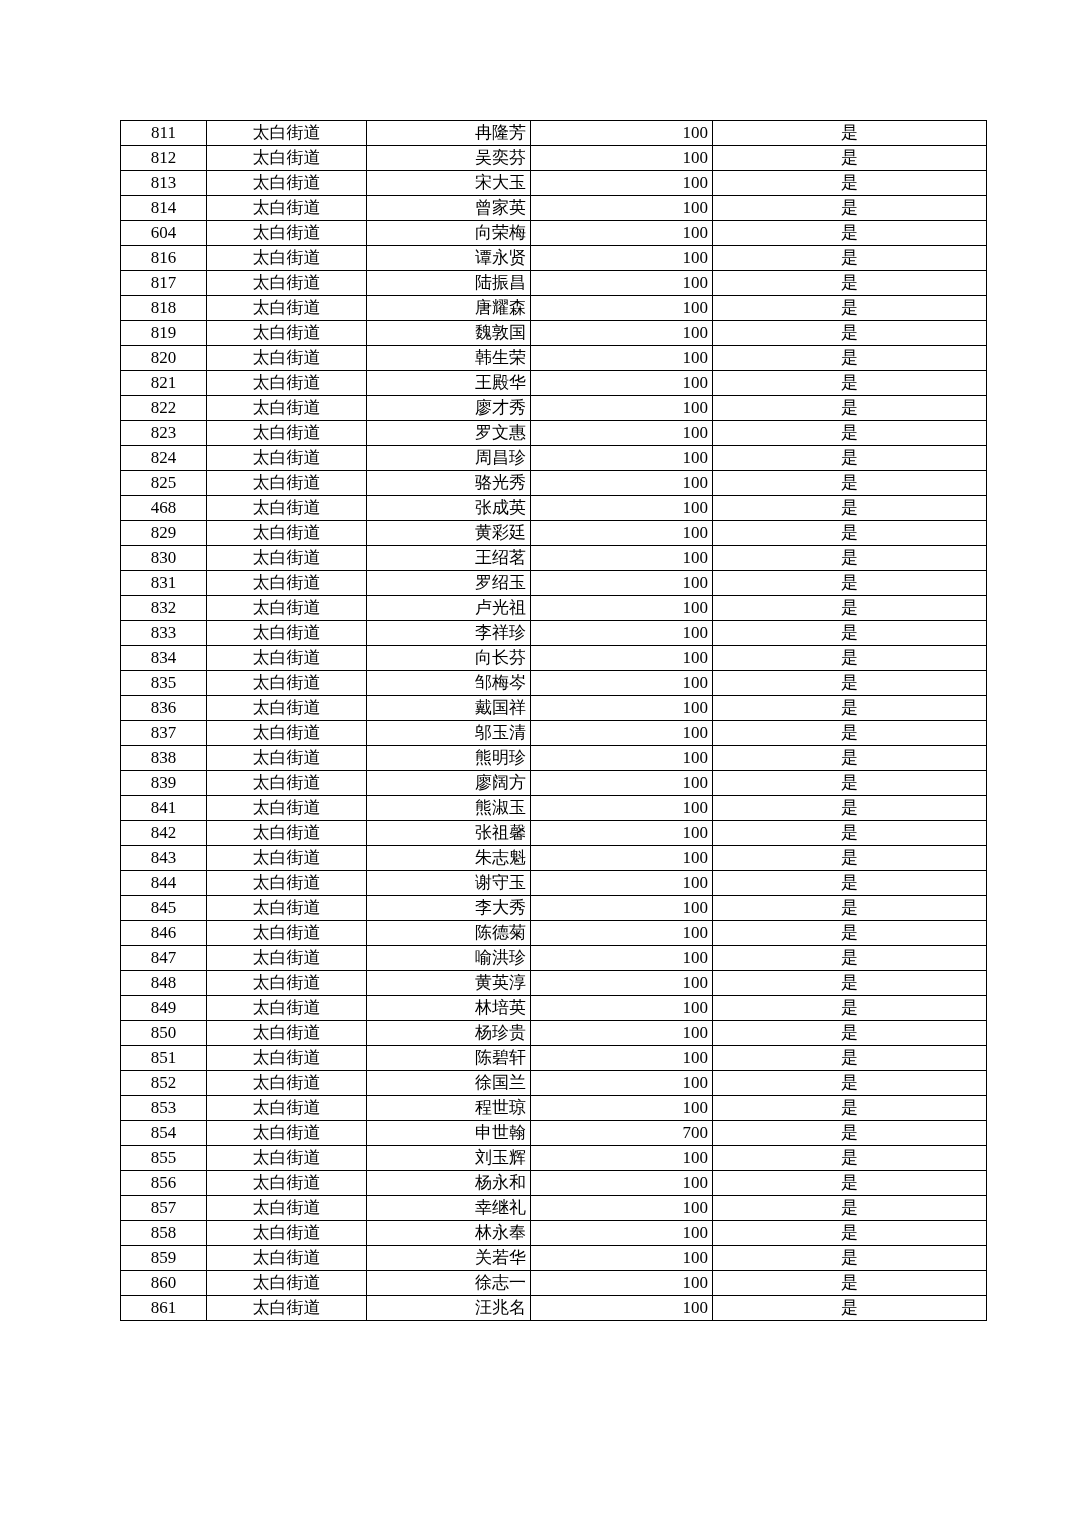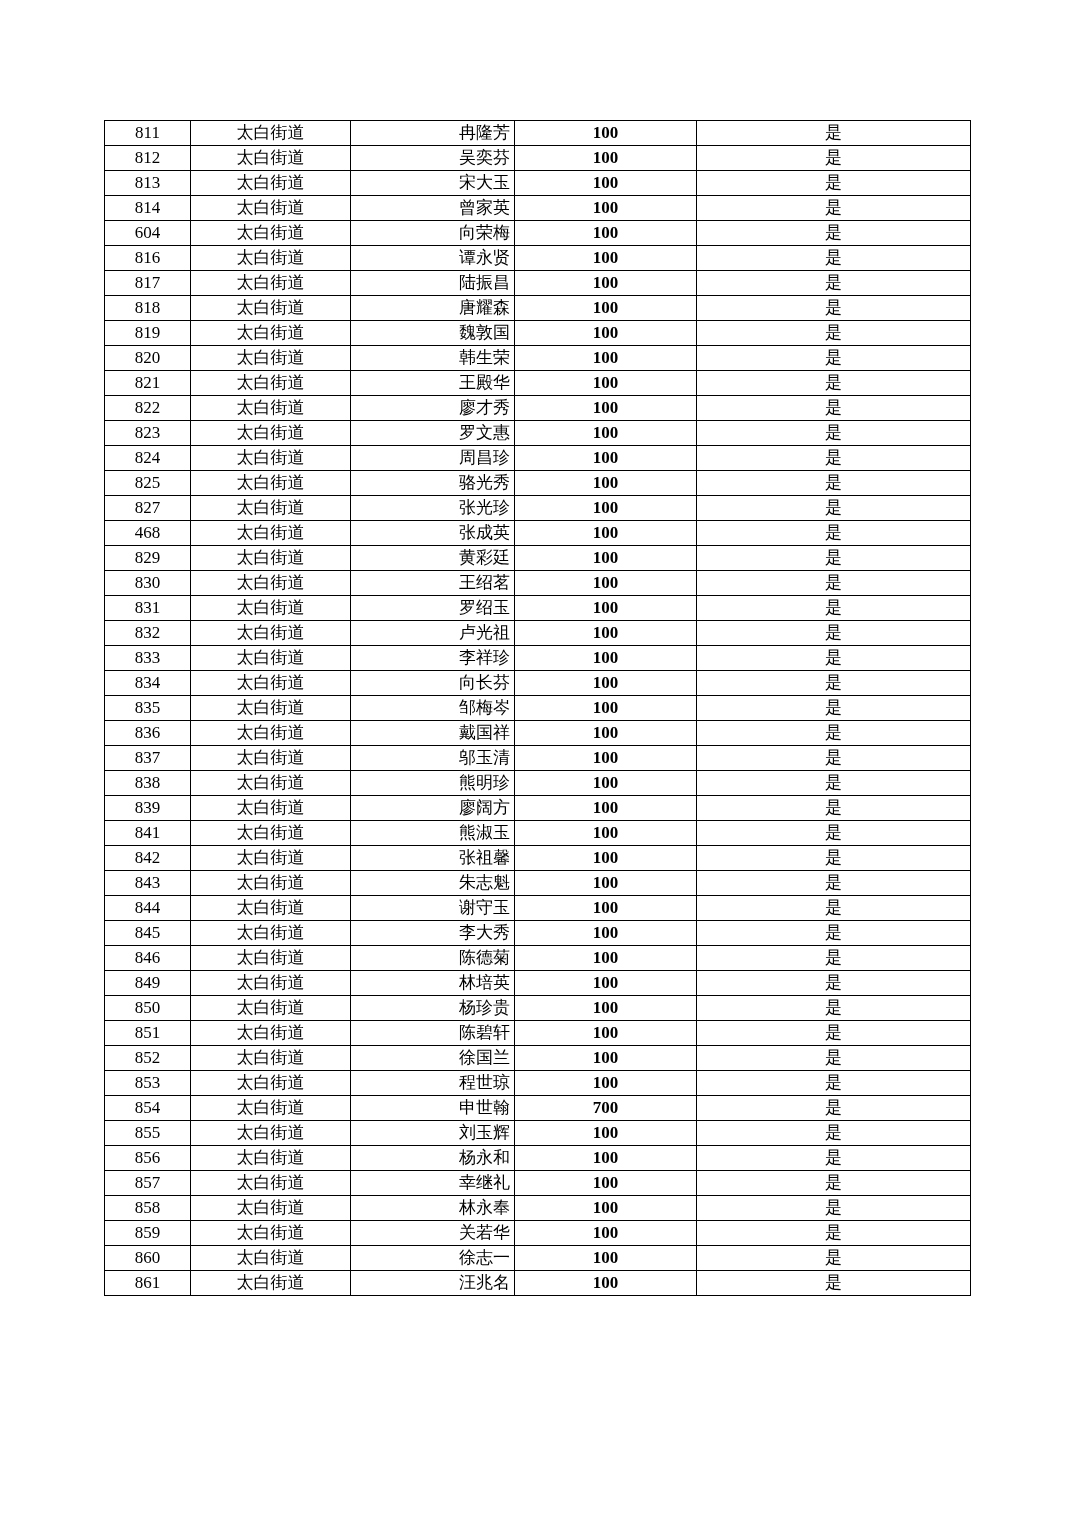--- a/index.html
+++ b/index.html
@@ -25,40 +25,41 @@
   .table-wrap {
     position: absolute;
     left: 104px;
     top: 120px;
     width: 866px;
   }
   table.doc-table {
     border-collapse: collapse;
     width: 866px;
     table-layout: fixed;
+    margin-left: 16px;
   }
   table.doc-table td {
     border: 1px solid #000000;
     height: 24px;
     padding: 0 4px;
     font-size: 17px;
     line-height: 24px;
     overflow: hidden;
     white-space: nowrap;
   }
   col.c-index { width: 86px; }
   col.c-street { width: 160px; }
   col.c-name { width: 164px; }
   col.c-amount { width: 182px; }
   col.c-flag { width: 274px; }
 
   td.index { text-align: center; font-size: 18px; }
   td.street { text-align: center; font-size: 17px; }
   td.name { text-align: right; padding-left: 26px; font-size: 17px; }
-  td.amount { text-align: center; padding-left: 6px; font-size: 17px; font-weight: bold; }
+  td.amount { text-align: right; padding-left: 6px; font-size: 17px; }
   td.flag { text-align: center; font-size: 17px; }
 </style>
 </head>
 <body>
 
 <div class="page">
   <div class="table-wrap">
     <table class="doc-table">
       <colgroup>
         <col class="c-index">
@@ -167,27 +168,20 @@
             <td class="flag">是</td>
           </tr>
           <tr>
             <td class="index">825</td>
             <td class="street">太白街道</td>
             <td class="name">骆光秀</td>
             <td class="amount">100</td>
             <td class="flag">是</td>
           </tr>
           <tr>
-            <td class="index">827</td>
-            <td class="street">太白街道</td>
-            <td class="name">张光珍</td>
-            <td class="amount">100</td>
-            <td class="flag">是</td>
-          </tr>
-          <tr>
             <td class="index">468</td>
             <td class="street">太白街道</td>
             <td class="name">张成英</td>
             <td class="amount">100</td>
             <td class="flag">是</td>
           </tr>
           <tr>
             <td class="index">829</td>
             <td class="street">太白街道</td>
             <td class="name">黄彩廷</td>
@@ -296,20 +290,34 @@
             <td class="index">845</td>
             <td class="street">太白街道</td>
             <td class="name">李大秀</td>
             <td class="amount">100</td>
             <td class="flag">是</td>
           </tr>
           <tr>
             <td class="index">846</td>
             <td class="street">太白街道</td>
             <td class="name">陈德菊</td>
+            <td class="amount">100</td>
+            <td class="flag">是</td>
+          </tr>
+          <tr>
+            <td class="index">847</td>
+            <td class="street">太白街道</td>
+            <td class="name">喻洪珍</td>
+            <td class="amount">100</td>
+            <td class="flag">是</td>
+          </tr>
+          <tr>
+            <td class="index">848</td>
+            <td class="street">太白街道</td>
+            <td class="name">黄英淳</td>
             <td class="amount">100</td>
             <td class="flag">是</td>
           </tr>
           <tr>
             <td class="index">849</td>
             <td class="street">太白街道</td>
             <td class="name">林培英</td>
             <td class="amount">100</td>
             <td class="flag">是</td>
           </tr>

